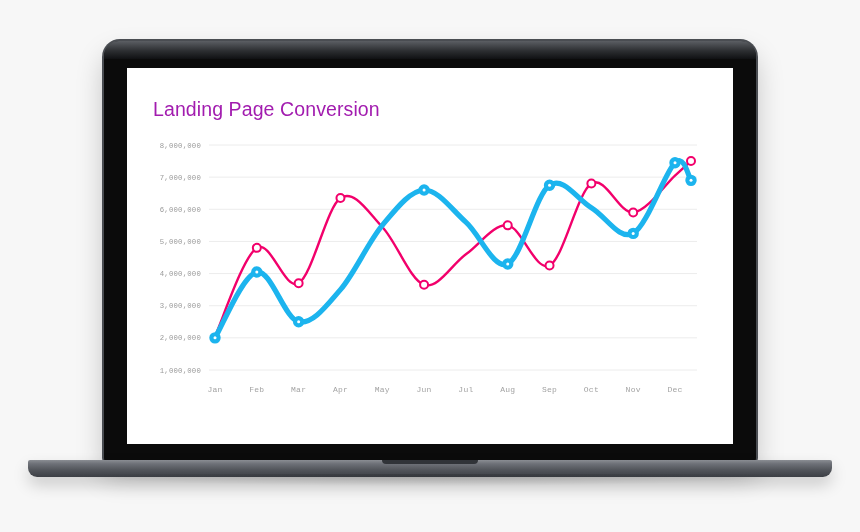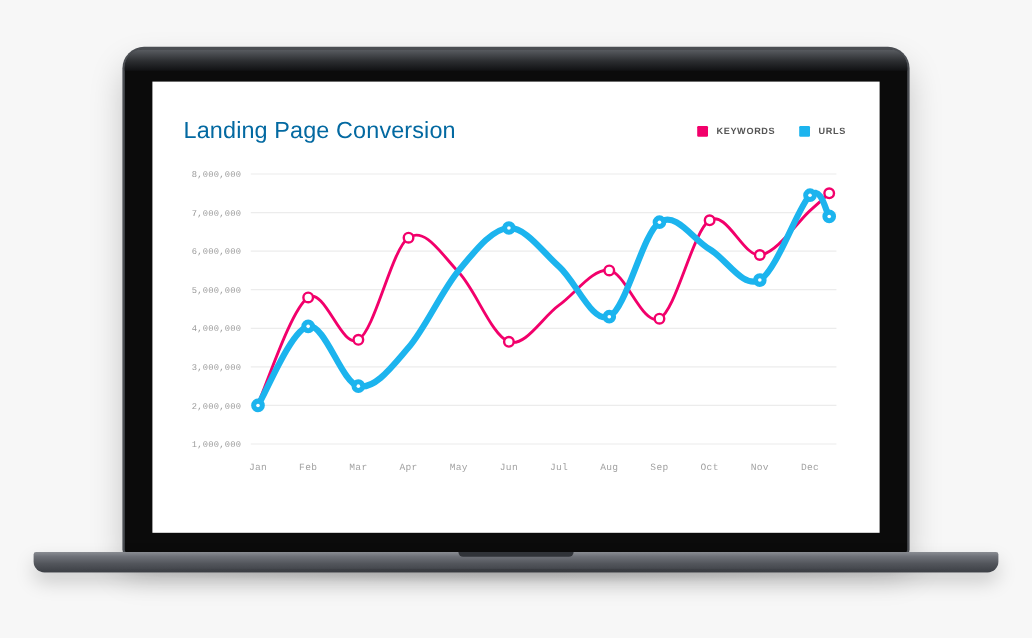--- a/index.html
+++ b/index.html
@@ -54,21 +54,21 @@
   #base-shadow{
     position:absolute; left:58px; top:474px; width:744px; height:12px;
     background:radial-gradient(ellipse at 50% 0%, rgba(0,0,0,.16), rgba(0,0,0,0) 72%);
   }
 
   
   #card { position:absolute; inset:0; padding: 30px 28px 18px 26px; }
 
   #card-head { display:flex; align-items:flex-start; justify-content:space-between; }
   #chart-title {
-    font-size: 19.5px; font-weight: 400; color: #0369a1;
+    font-size: 19.5px; font-weight: 400; color: #a21caf;
     letter-spacing: .1px; line-height: 1.2;
   }
   #legend { display:flex; align-items:center; gap:20px; padding-top:7px; }
   .legend-item { display:flex; align-items:center; gap:7px; }
   .legend-swatch { width:9px; height:9px; border-radius:1px; display:block; }
   .legend-label { font-size:7.6px; letter-spacing:.55px; color:#555; font-weight:700; }
 
   #plot-wrap { position:relative; margin-top: 18px; width: 100%; height: 265px; font-family: Liberation Mono, monospace; }
   #plot-svg { display:block; width:100%; height:100%; overflow:visible; }
 
@@ -85,30 +85,20 @@
 
     <div id="lid">
 
       <div id="screen">
 
         <div id="card">
 
           <div id="card-head">
             <div id="chart-title">Landing Page Conversion</div>
 
-            <div id="legend">
-              <div class="legend-item">
-                <span class="legend-swatch" id="sw-keywords" style="background: rgb(242, 0, 107);"></span>
-                <span class="legend-label">KEYWORDS</span>
-              </div>
-              <div class="legend-item">
-                <span class="legend-swatch" id="sw-urls" style="background: rgb(28, 180, 238);"></span>
-                <span class="legend-label">URLS</span>
-              </div>
-            </div>
           </div>
 
           <div id="plot-wrap">
             <svg id="plot-svg" viewBox="0 0 552 265" preserveAspectRatio="none">
               <g id="g-grid">
                   <line x1="56" x2="544" y1="6" y2="6" class="gridline"></line>
                   <line x1="56" x2="544" y1="38.14285714285717" y2="38.14285714285717" class="gridline"></line>
                   <line x1="56" x2="544" y1="70.28571428571428" y2="70.28571428571428" class="gridline"></line>
                   <line x1="56" x2="544" y1="102.42857142857144" y2="102.42857142857144" class="gridline"></line>
                   <line x1="56" x2="544" y1="134.57142857142858" y2="134.57142857142858" class="gridline"></line>

